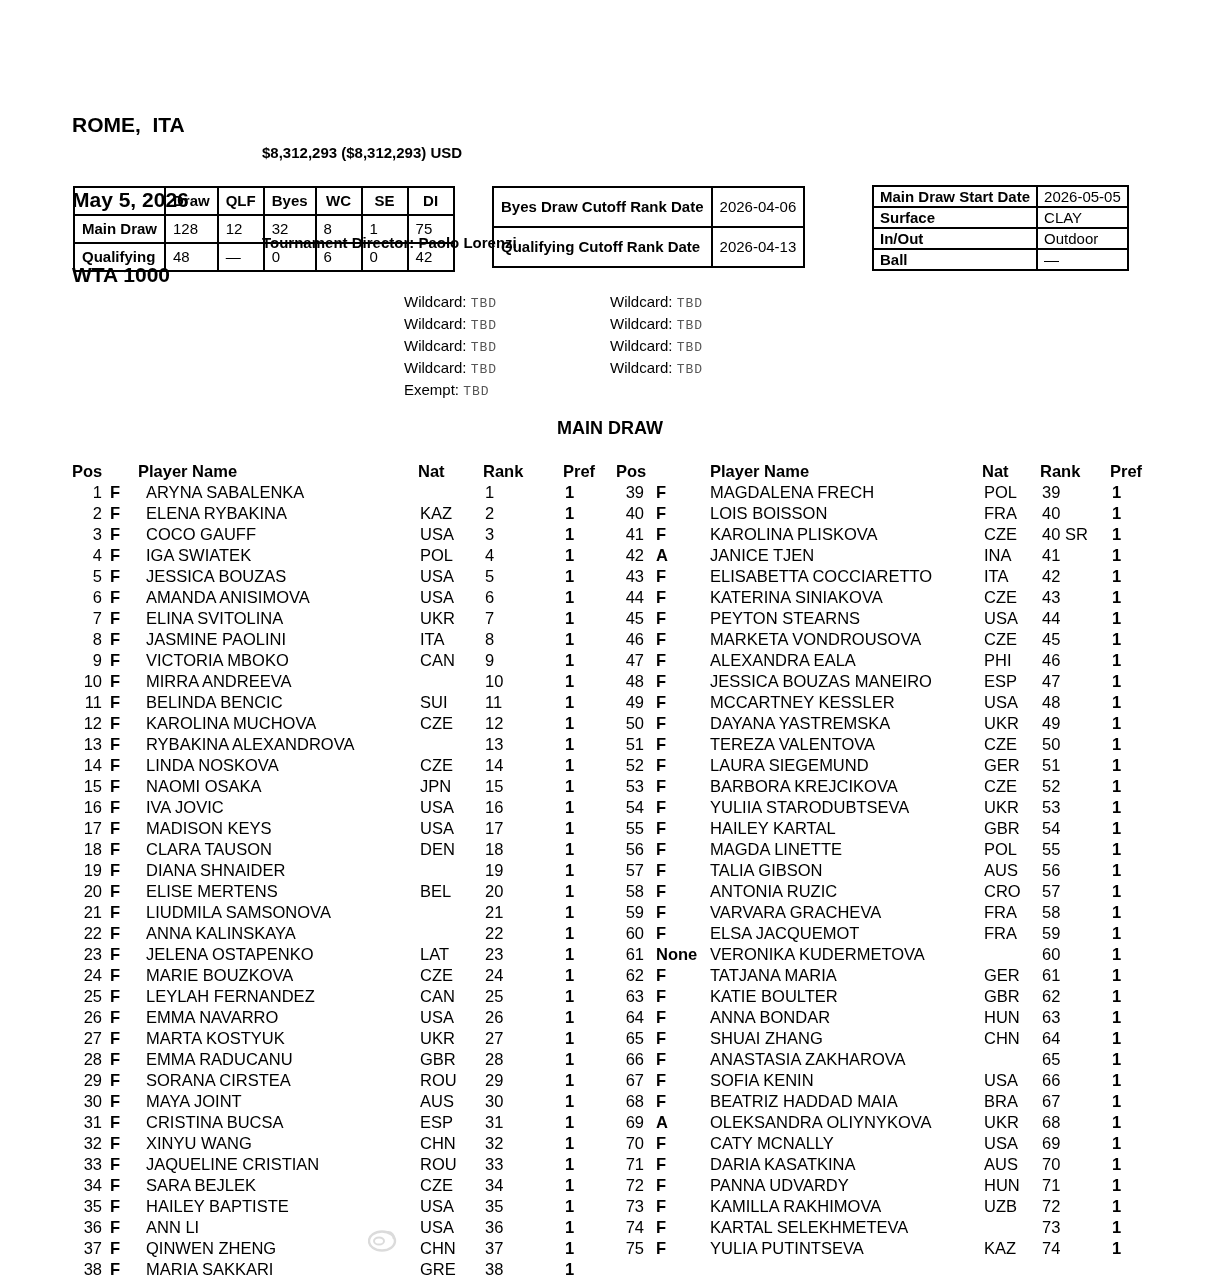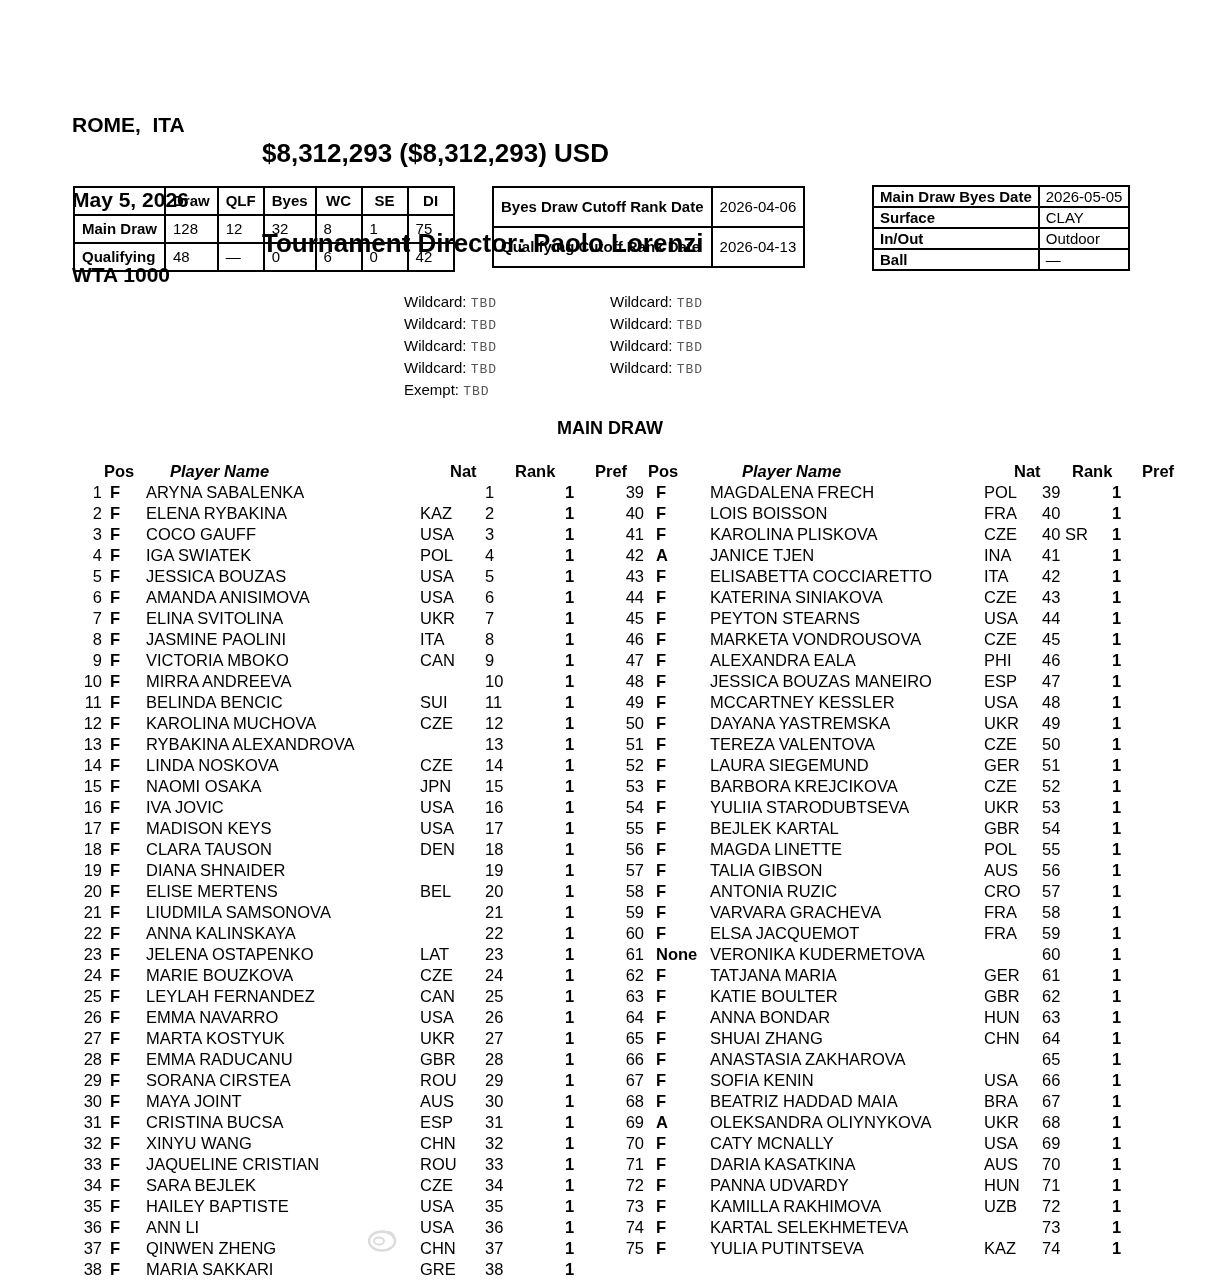--- a/index.html
+++ b/index.html
@@ -31,21 +31,21 @@
     top: 4px;
     font-size: 21px;
     font-weight: bold;
     line-height: 25px;
     white-space: pre;
   }
   .hdr-money {
     position: absolute;
     left: 262px;
     top: 20px;
-    font-size: 26px;
+    font-size: 15px;
     font-weight: bold;
     line-height: 30px;
     white-space: pre;
   }
   .wta-logo {
     position: absolute;
     left: 848px;
     top: 80px;
     display: flex;
     align-items: baseline;
@@ -135,31 +135,31 @@
   }
   #col-left  { left: 68px;  width: 560px; }
   #col-right { left: 610px; width: 560px; }
 
   .drow {
     position: relative;
     height: 21px;
     line-height: 21px;
     white-space: nowrap;
   }
-  .drow.head { font-weight: bold; height: 22px; line-height: 22px; margin-left: 32px; }
+  .drow.head { font-weight: bold; height: 22px; line-height: 22px; }
 
   .c-pos   { position: absolute; left: 0;   width: 34px; text-align: right; }
   .c-st    { position: absolute; left: 42px; width: 40px; text-align: left; font-weight: bold; }
   .c-name  { position: absolute; left: 78px; }
   .c-nat   { position: absolute; left: 352px; width: 40px; text-align: left; }
   .c-rank  { position: absolute; left: 417px; width: 60px; text-align: left; }
   .c-pref  { position: absolute; left: 497px; width: 20px; text-align: left; font-weight: bold; }
 
   .drow.head .c-pos  { text-align: left; left: 4px; }
-  .drow.head .c-name { left: 70px; font-style: italic; }
+  .drow.head .c-name { left: 70px; }
   .drow.head .c-nat  { left: 350px; }
   .drow.head .c-rank { left: 415px; }
   .drow.head .c-pref { left: 495px; font-weight: bold; }
 
   #col-right .c-pos  { width: 34px; }
   #col-right .c-st   { left: 46px; }
   #col-right .c-name { left: 100px; }
   #col-right .c-nat  { left: 374px; }
   #col-right .c-rank { left: 432px; }
   #col-right .c-pref { left: 502px; }
@@ -253,21 +253,21 @@
     <tr>
       <td class="lbl">Qualifying Cutoff Rank Date</td>
       <td>2026-04-13</td>
     </tr>
   </tbody>
 </table>
 
 <table class="tbl" id="meta-table">
   <tbody>
     <tr>
-      <td class="lbl">Main Draw Byes Date</td>
+      <td class="lbl">Main Draw Start Date</td>
       <td>2026-05-05</td>
     </tr>
     <tr>
       <td class="lbl">Surface</td>
       <td>CLAY</td>
     </tr>
     <tr>
       <td class="lbl">In/Out</td>
       <td>Outdoor</td>
     </tr>
@@ -740,21 +740,21 @@
         <span class="c-pos">54</span>
         <span class="c-st" style="font-weight: bold;">F</span>
         <span class="c-name">YULIIA STARODUBTSEVA</span>
         <span class="c-nat">UKR</span>
         <span class="c-rank">53</span>
         <span class="c-pref" style="font-weight: bold;">1</span>
       </div>
       <div class="drow">
         <span class="c-pos">55</span>
         <span class="c-st" style="font-weight: bold;">F</span>
-        <span class="c-name">BEJLEK KARTAL</span>
+        <span class="c-name">HAILEY KARTAL</span>
         <span class="c-nat">GBR</span>
         <span class="c-rank">54</span>
         <span class="c-pref" style="font-weight: bold;">1</span>
       </div>
       <div class="drow">
         <span class="c-pos">56</span>
         <span class="c-st" style="font-weight: bold;">F</span>
         <span class="c-name">MAGDA LINETTE</span>
         <span class="c-nat">POL</span>
         <span class="c-rank">55</span>

